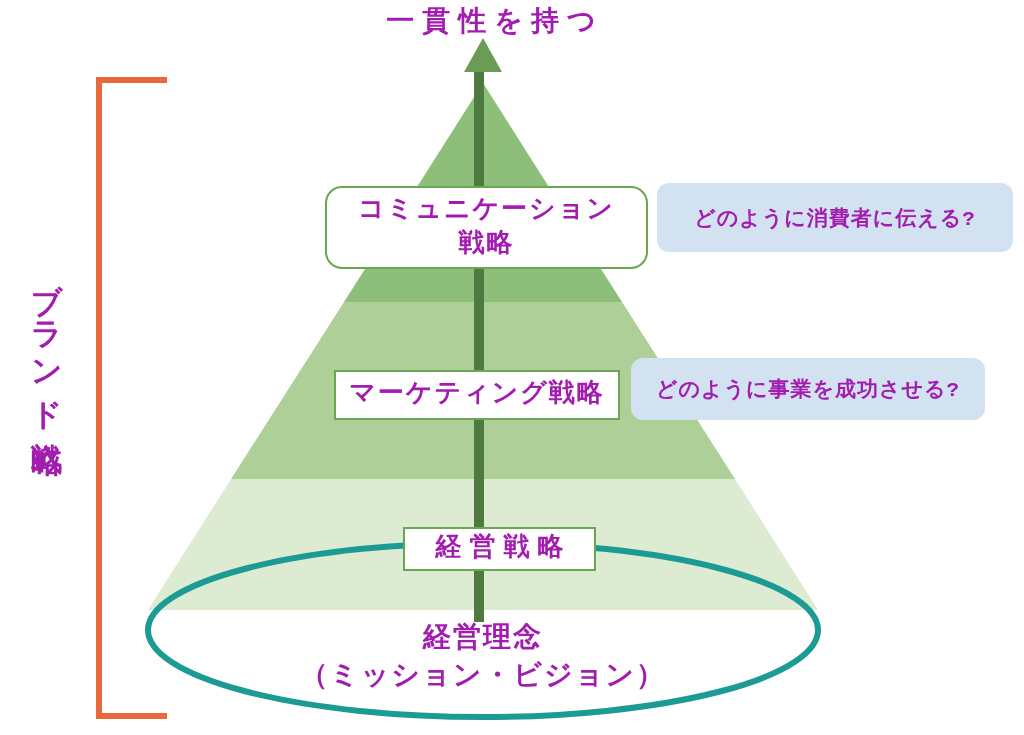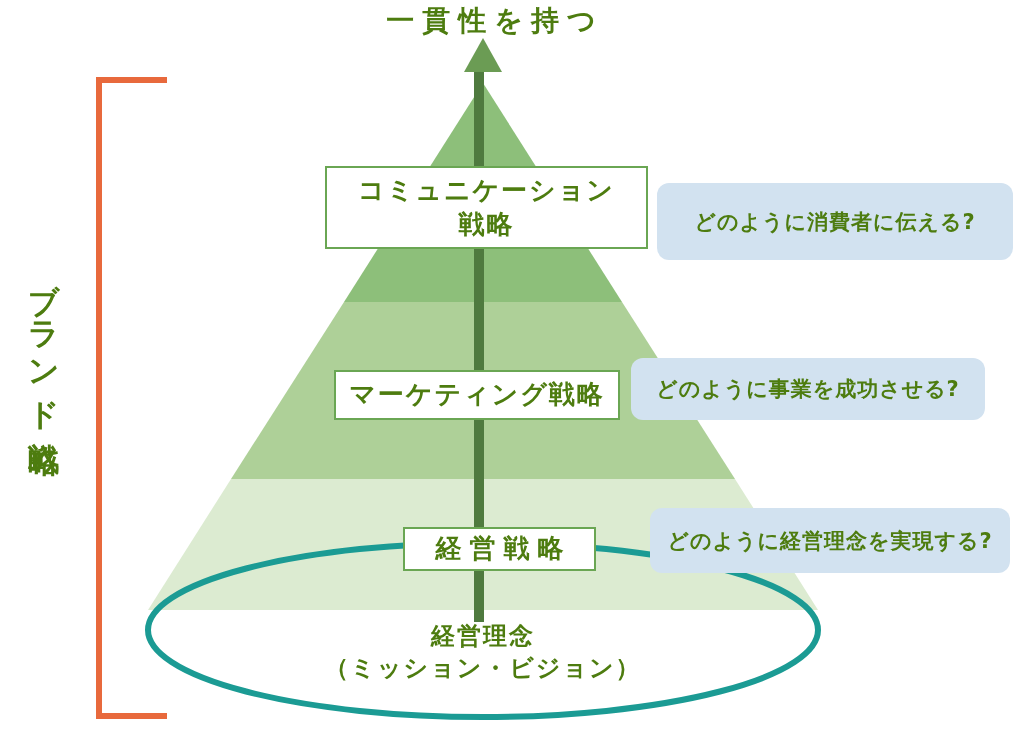--- a/index.html
+++ b/index.html
@@ -10,21 +10,21 @@
     background: #ffffff;
     overflow: hidden;
     font-family: "DejaVu Sans", sans-serif;
   }
   .layer {
     position: absolute;
     left: 0; top: 0;
     width: 1024px; height: 735px;
   }
   .abs { position: absolute; box-sizing: border-box; }
-  .orange-text { color: #4d7c0f; font-weight: bold; }
+  .orange-text { color: #a21caf; font-weight: bold; font-family: Liberation Mono, monospace; }
 
   .title {
     left: 330px; top: 2px; width: 330px;
     text-align: center;
     font-size: 28px; letter-spacing: 8px;
   }
 
   .side-label {
     left: 24px; top: 260px; height: 230px;
     writing-mode: vertical-rl;
@@ -34,40 +34,40 @@
   }
 
   .level-box {
     background: #ffffff;
     border: 2px solid #6aa653;
     display: flex; align-items: center; justify-content: center;
     text-align: center;
     white-space: pre-line;
     line-height: 1.3;
   }
-  .level-box-1 { left: 325px; top: 166px; width: 323px; height: 83px; font-size: 26px; letter-spacing: 2px; }
+  .level-box-1 { left: 325px; top: 186px; width: 323px; height: 83px; font-size: 26px; letter-spacing: 2px; border-radius: 17px; }
   .level-box-2 { left: 334px; top: 370px; width: 286px; height: 50px; font-size: 26px; letter-spacing: 2px; }
   .level-box-3 { left: 403px; top: 527px; width: 193px; height: 44px; font-size: 26px; letter-spacing: 8px; }
   .level-box-3 .lbl { margin-right: -8px; }
 
   .q-box {
     background: #d2e2f0;
     border-radius: 12px;
     display: flex; align-items: center; justify-content: center;
     font-size: 21px; letter-spacing: 1px;
     text-align: center;
   }
-  .q-box-1 { left: 657px; top: 183px; width: 356px; height: 77px; }
+  .q-box-1 { left: 657px; top: 183px; width: 356px; height: 69px; }
   .q-box-2 { left: 631px; top: 358px; width: 354px; height: 62px; }
   .q-box-3 { left: 650px; top: 508px; width: 360px; height: 65px; }
 
   .foundation-label {
     left: 283px; top: 620px; width: 400px;
     text-align: center;
-    font-size: 24px; letter-spacing: 2px;
+    font-size: 28px; letter-spacing: 2px;
     line-height: 1.35;
     white-space: pre-line;
   }
 </style>
 </head>
 <body>
 
 <div class="stage">
 
   <svg class="layer" viewBox="0 0 1024 735">
@@ -98,20 +98,17 @@
   </div>
 
   <div class="abs q-box q-box-1 orange-text">
     <span>どのように消費者に伝える?</span>
   </div>
 
   <div class="abs q-box q-box-2 orange-text">
     <span>どのように事業を成功させる?</span>
   </div>
 
-  <div class="abs q-box q-box-3 orange-text">
-    <span>どのように経営理念を実現する?</span>
-  </div>
 
   <div class="abs foundation-label orange-text">経営理念
 （ミッション・ビジョン）</div>
 
 </div>
 
 </body></html>

